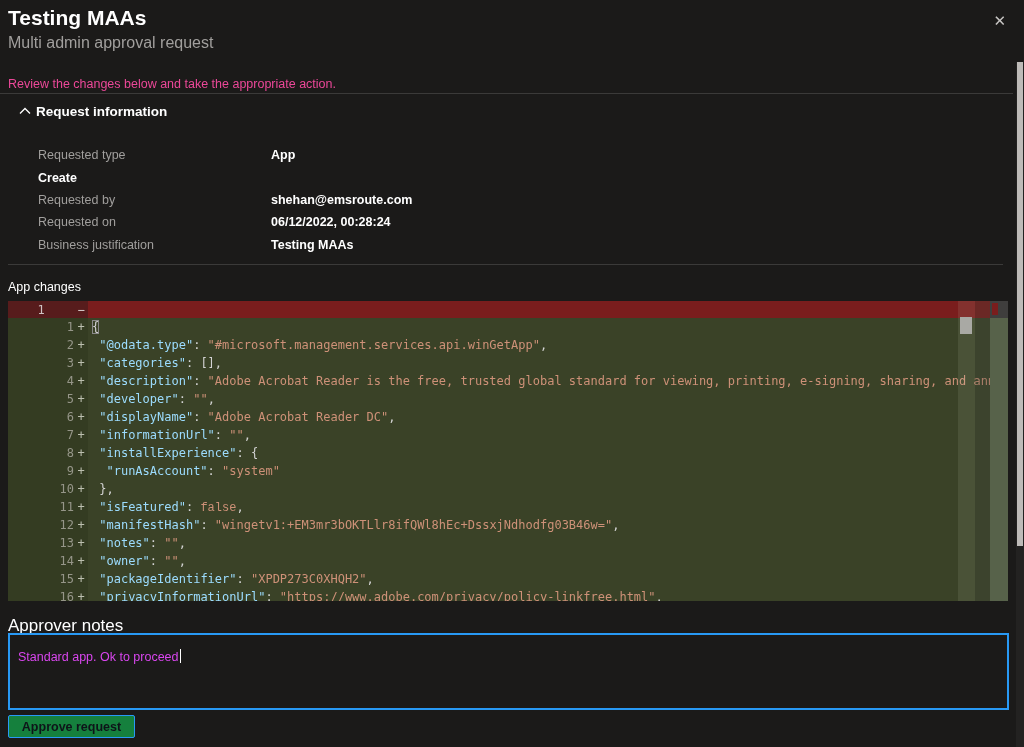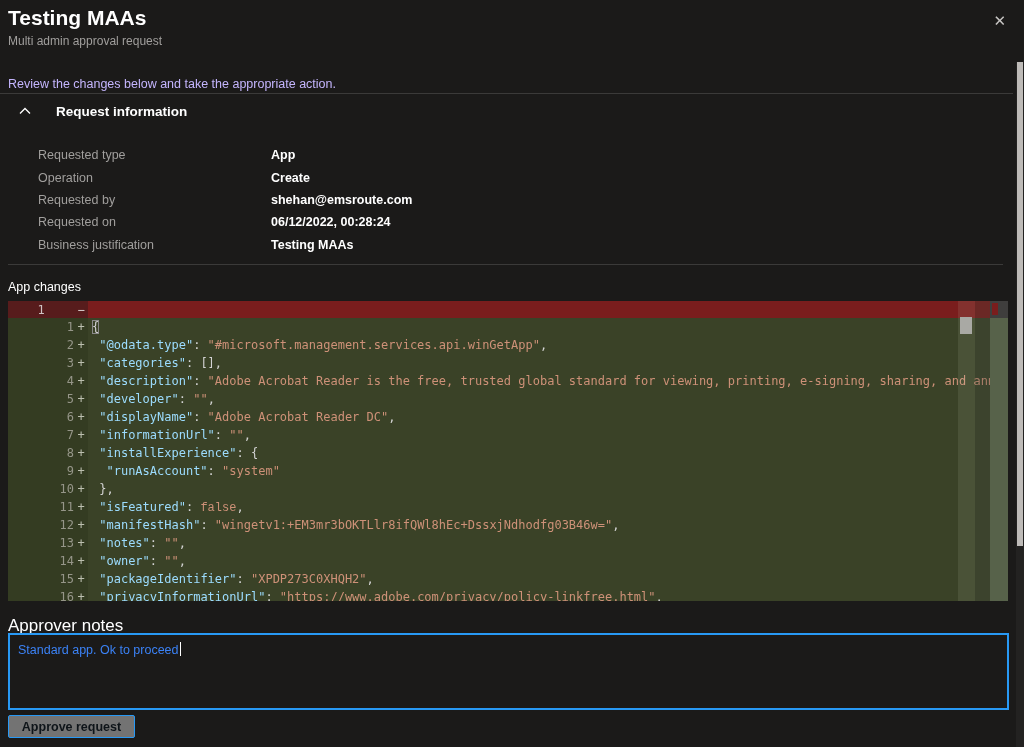--- a/index.html
+++ b/index.html
@@ -5,28 +5,28 @@
   * { margin:0; padding:0; box-sizing:border-box; }
   html,body { width:1024px; height:747px; overflow:hidden; }
   body {
     background:#1b1a19;
     font-family:"Liberation Sans", sans-serif;
     color:#ffffff;
     position:relative;
   }
   
   .title { position:absolute; left:8px; top:6px; font-size:21px; font-weight:bold; color:#ffffff; }
-  .subtitle { position:absolute; left:8px; top:34px; font-size:12px; color:#a19f9d; }
+  .subtitle { position:absolute; left:8px; top:34px; font-size:16px; color:#a19f9d; }
   .close-btn { position:absolute; right:14px; top:10px; font-size:15px; color:#c8c6c4; cursor:pointer; padding:2px 4px; }
-  .instructions { position:absolute; left:8px; top:77px; font-size:12.5px; color:#c4b5fd; }
+  .instructions { position:absolute; left:8px; top:77px; font-size:12.5px; color:#ec4899; }
   .divider1 { position:absolute; left:0; right:11px; top:93px; height:1px; background:#3b3a39; }
   
   .section-hdr { position:absolute; left:8px; top:101px; height:20px; display:flex; align-items:center; cursor:pointer; }
   .chev { width:22px; display:flex; justify-content:center; margin-left:6px; }
-  .section-label { font-size:13.5px; font-weight:600; color:#ffffff; margin-left:20px; }
+  .section-label { font-size:13.5px; font-weight:600; color:#ffffff; margin-left:0; }
   .info-grid { position:absolute; left:38px; top:144px; width:760px; }
   .info-row { display:flex; height:22.4px; align-items:center; }
   .info-label { width:233px; font-size:12.5px; color:#a19f9d; }
   .info-value { font-size:12.5px; font-weight:600; color:#ffffff; }
   .divider2 { position:absolute; left:8px; width:995px; top:264px; height:1px; background:#3b3a39; }
   
   .app-changes-label { position:absolute; left:8px; top:280px; font-size:12.5px; color:#ffffff; }
   .diff {
     position:absolute; left:8px; top:301px; width:1000px; height:300px;
     overflow:hidden; background:#262521; font-family:"DejaVu Sans Mono", monospace;
@@ -51,30 +51,30 @@
     background:rgba(215,225,200,0.10); }
   .minimap-shade { position:absolute; top:0; right:0; width:15px; height:100%; background:rgba(0,0,0,0.18); }
   .minimap-thumb { position:absolute; top:16px; left:2px; width:12px; height:17px; background:#a9a9a4; cursor:pointer; }
   .ruler { position:absolute; top:0; right:0; width:18px; height:300px; background:#57624a; }
   .ruler-top { position:absolute; top:0; left:0; width:100%; height:17px; background:#3f3e3d; }
   .ruler-red { position:absolute; top:2px; left:2px; width:6px; height:12px; background:#7a1d1d; }
   
   .notes-label { position:absolute; left:8px; top:616px; font-size:17px; color:#ffffff; }
   .notes-box {
     position:absolute; left:8px; top:633px; width:1001px; height:77px;
-    border:2px solid #2899f5; background:#1b1a19; padding:7px 8px;
-    font-size:12.5px; color:#3b82f6; cursor:text;
+    border:2px solid #2899f5; background:#1b1a19; padding:14px 8px;
+    font-size:12.5px; color:#d946ef; cursor:text;
   }
   .caret { display:inline-block; width:1px; height:14px; background:#ffffff; vertical-align:-2px; margin-left:1px; }
   
   .btn-row { position:absolute; left:8px; top:715px; display:flex; gap:13px; }
   .btn { height:23px; font-size:12.5px; font-weight:600; border-radius:2px;
     display:flex; align-items:center; justify-content:center; cursor:pointer;
     font-family:"Liberation Sans", sans-serif; }
-  .btn-primary { width:127px; background:#737373; color:#0e1419; border:1px solid #2899f5; }
+  .btn-primary { width:127px; background:#15803d; color:#0e1419; border:1px solid #2899f5; }
   .btn-secondary { width:118px; background:transparent; color:#479ef5; border:1px solid #2b77b8; margin-left:1px;margin-top:44px; }
   
   .page-scroll-track { position:absolute; right:0; top:62px; width:8px; height:685px; background:#232221; }
   .page-scroll-thumb { position:absolute; right:1px; top:0; width:6px; height:484px; background:#bebbb8; cursor:pointer; }
 </style>
 </head>
 <body>
 
 <div class="title">Testing MAAs</div>
 <div class="subtitle">Multi admin approval request</div>
@@ -91,21 +91,20 @@
   </span>
   <span class="section-label">Request information</span>
 </div>
 
 <div class="info-grid" id="info-grid">
     <div class="info-row">
       <div class="info-label">Requested type</div>
       <div class="info-value">App</div>
     </div>
     <div class="info-row">
-      <div class="info-label">Operation</div>
       <div class="info-value">Create</div>
     </div>
     <div class="info-row">
       <div class="info-label">Requested by</div>
       <div class="info-value">shehan@emsroute.com</div>
     </div>
     <div class="info-row">
       <div class="info-label">Requested on</div>
       <div class="info-value">06/12/2022, 00:28:24</div>
     </div>

